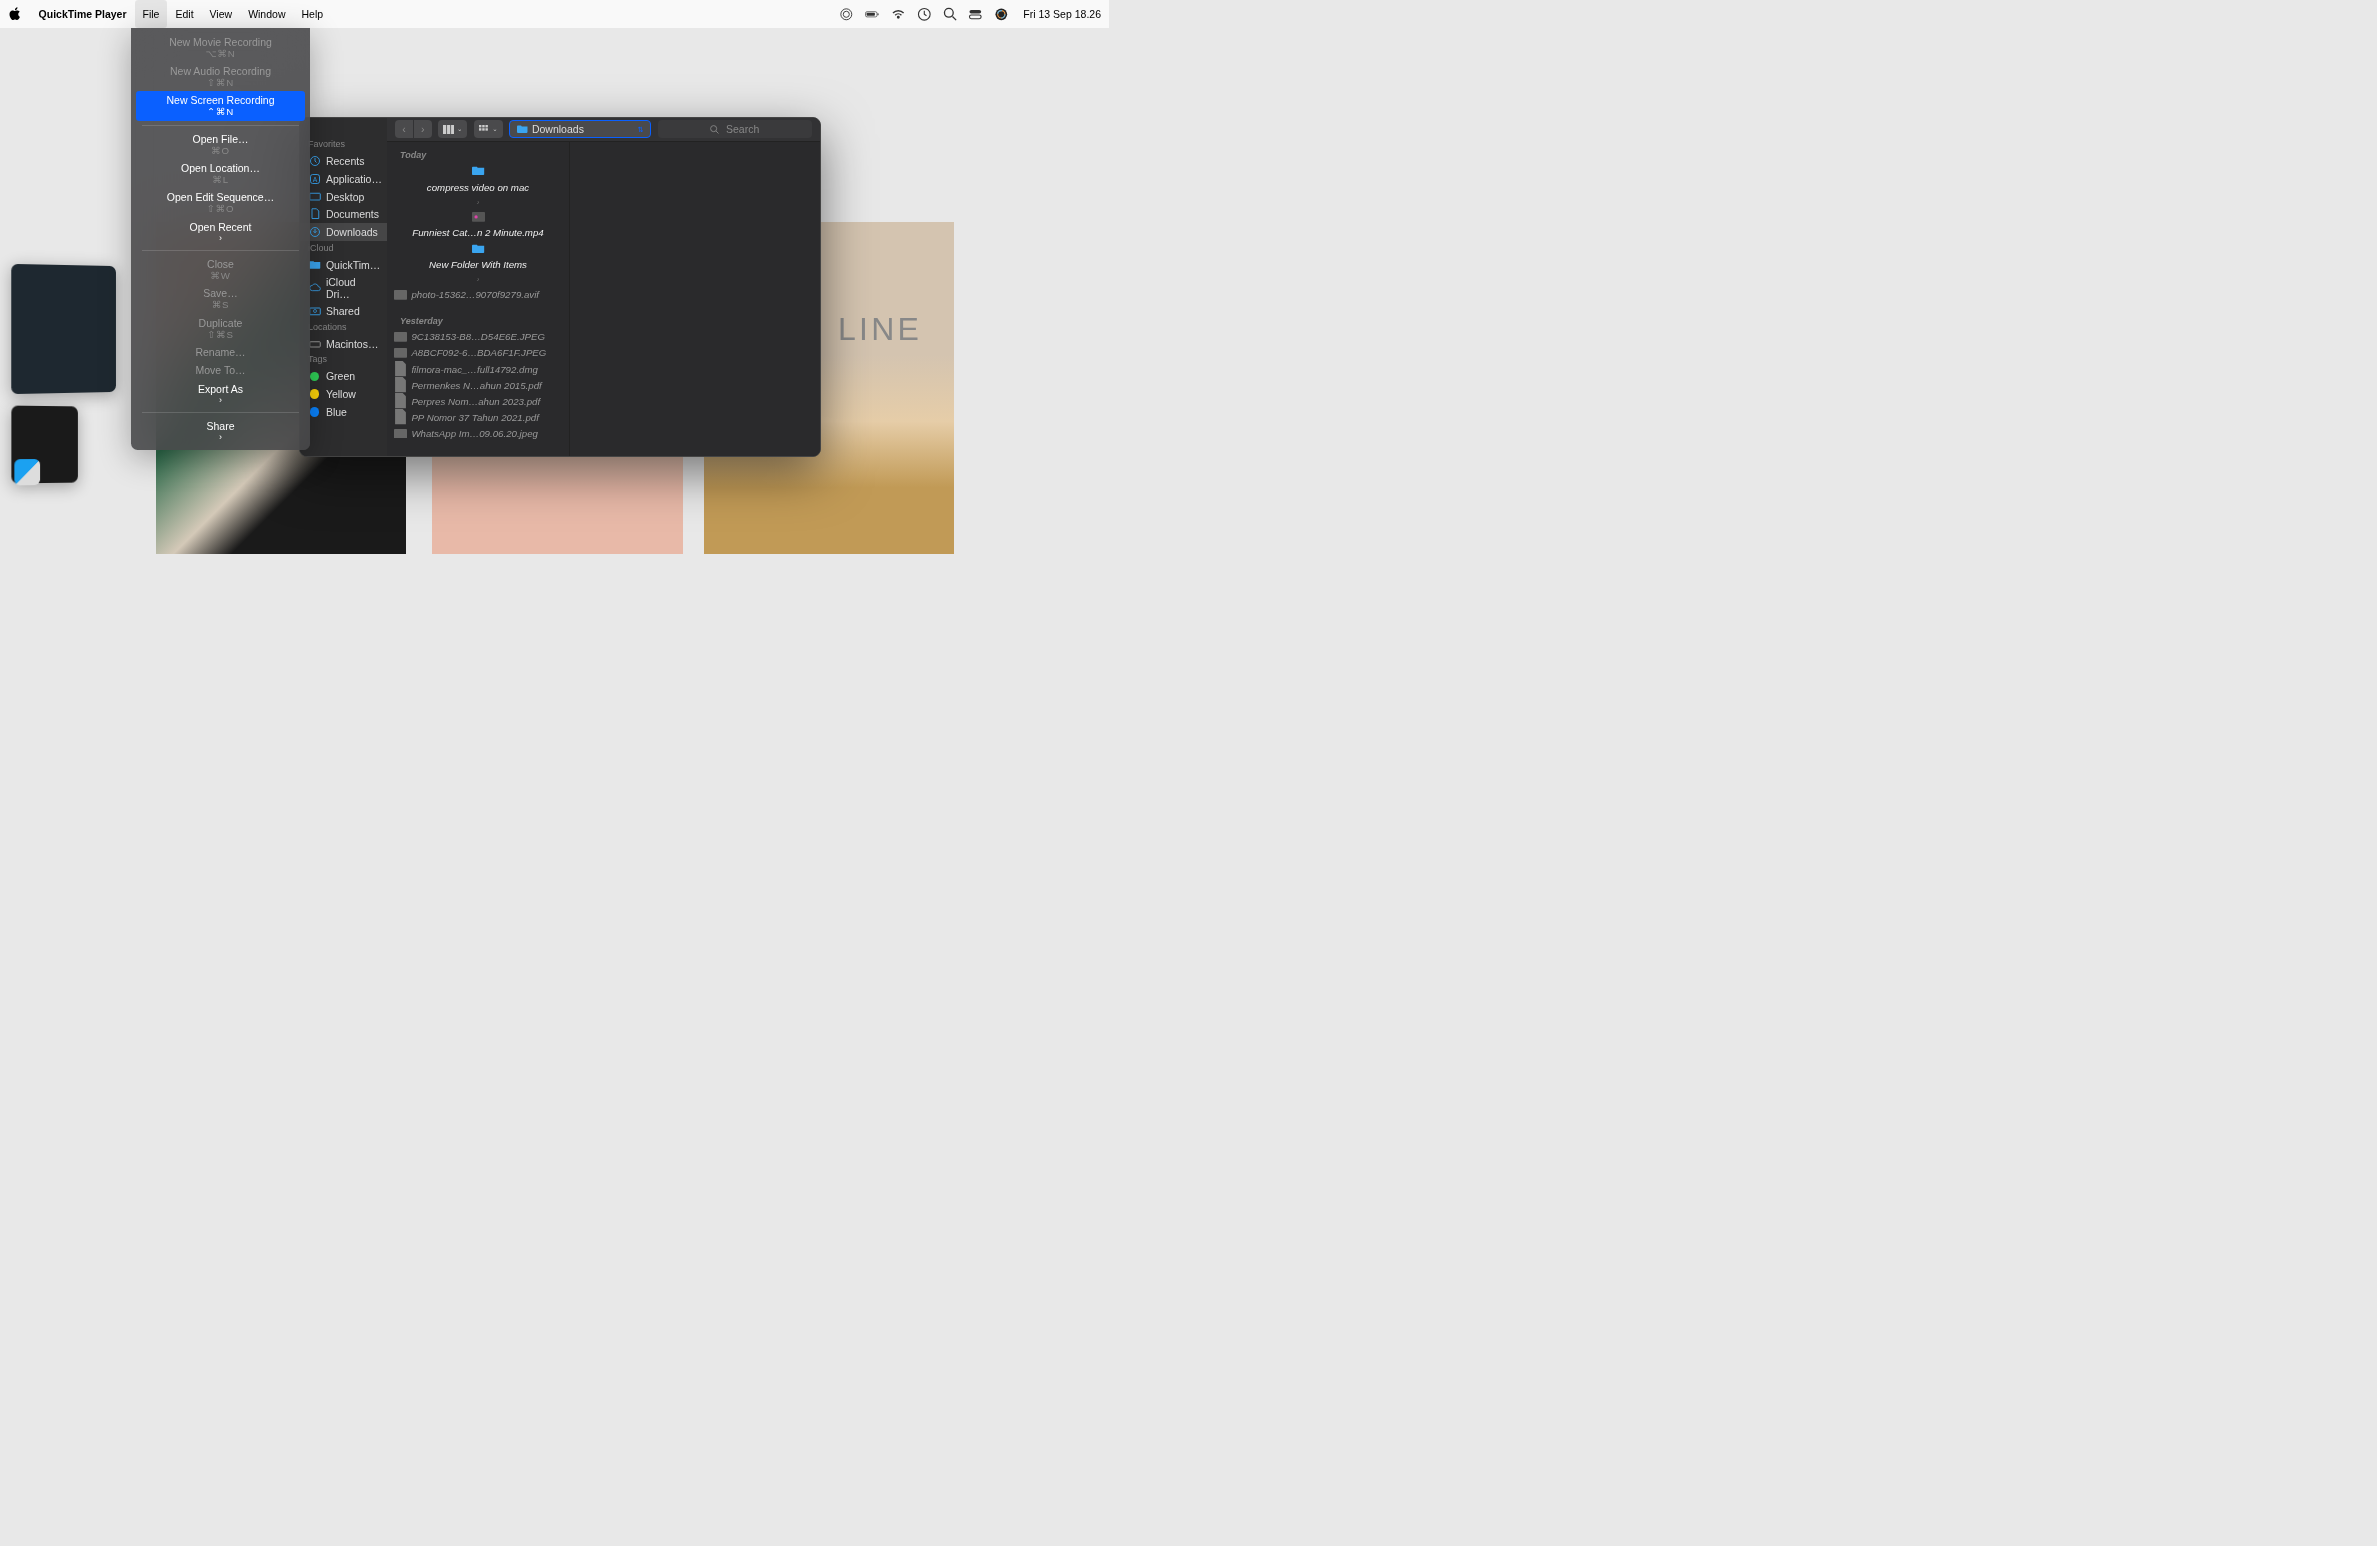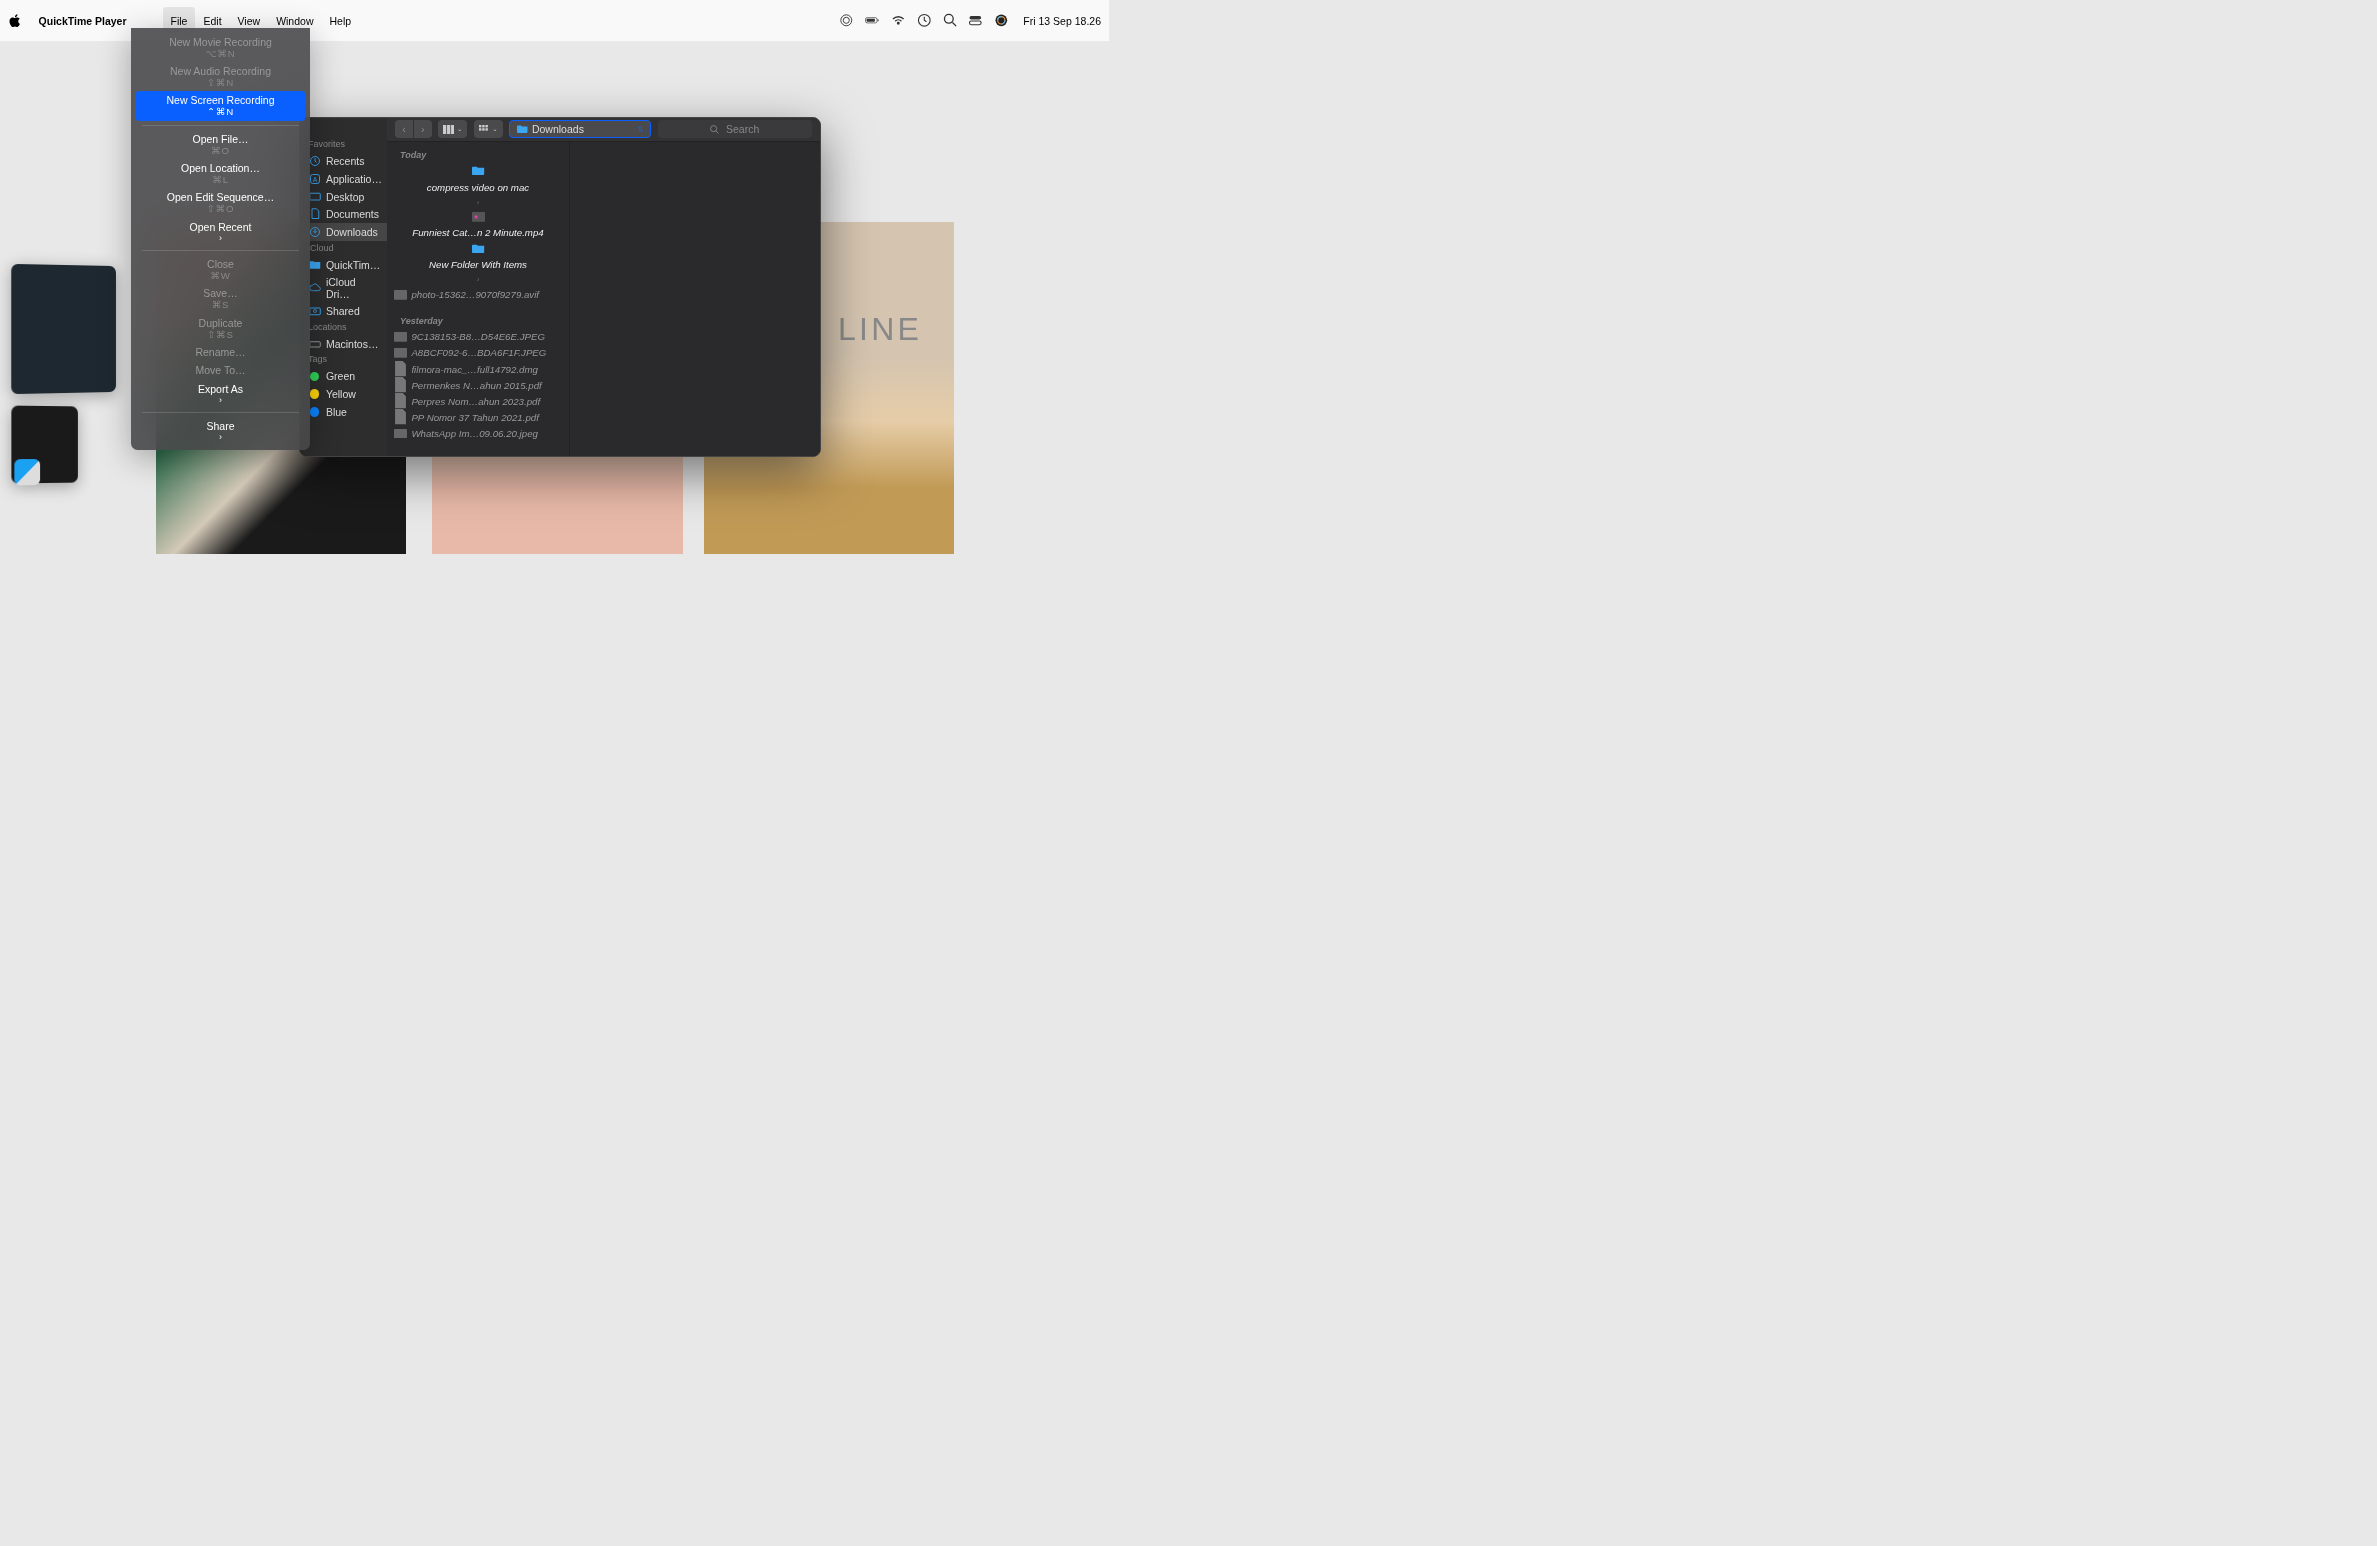--- a/index.html
+++ b/index.html
@@ -1,25 +1,25 @@
 <!DOCTYPE html>
 <html style="font-size:13px"><head>
   <meta charset="utf-8">
   <style>
     * { margin: 0; padding: 0; box-sizing: border-box; font-family: -apple-system, BlinkMacSystemFont, "Helvetica Neue", sans-serif; }
     body { width: 1109px; height: 722px; background: #e8e8e8; position: relative; overflow: hidden; }
 
     
-    .menubar { height: 41px; background: rgba(250,250,250,0.95); display: flex; align-items: center; padding: 0 8px; font-size: 10.5px; }
+    .menubar { height: 28px; background: rgba(250,250,250,0.95); display: flex; align-items: center; padding: 0 8px; font-size: 10.5px; }
     .menubar-left { display: flex; align-items: center; gap: 0; }
     .apple-logo { width: 14.6px; height: 27.5px; display: flex; align-items: center; justify-content: center; margin-right: 8px; }
     .apple-logo svg { width: 12px; height: 13.7px; }
     .app-name { font-weight: 600; padding: 0 8px; }
     .menu-item { padding: 0 8px; height: 27.5px; display: flex; align-items: center; cursor: default; }
-    .menu-item.active { background: rgba(0,0,0,0.08); border-radius: 3.2px; margin-left: 28px; }
+    .menu-item.active { background: rgba(0,0,0,0.08); border-radius: 3.2px; }
     .menubar-right { margin-left: auto; display: flex; align-items: center; gap: 11.3px; }
     .status-icon { display: flex; align-items: center; justify-content: center; }
     .status-icon svg { width: 14.6px; height: 14.6px; }
     .datetime { font-size: 10.5px; margin-left: 3.2px; }
 
     
     .dropdown { position: absolute; top: 27.5px; left: 131px; width: 179px; background: rgba(70,70,72,0.88); backdrop-filter: blur(24px); border-radius: 0 0 6.5px 6.5px; padding: 4.9px; box-shadow: 0 8px 32px rgba(0,0,0,0.3); z-index: 100; }
     .dropdown-item { display: flex; align-items: center; justify-content: space-between; padding: 3.2px 8px; font-size: 10.5px; color: #999; border-radius: 3.2px; flex-direction: column; }
     .dropdown-item.enabled { color: #fff; }
     .dropdown-item.highlighted { background: #0a60ff; color: #fff; }

